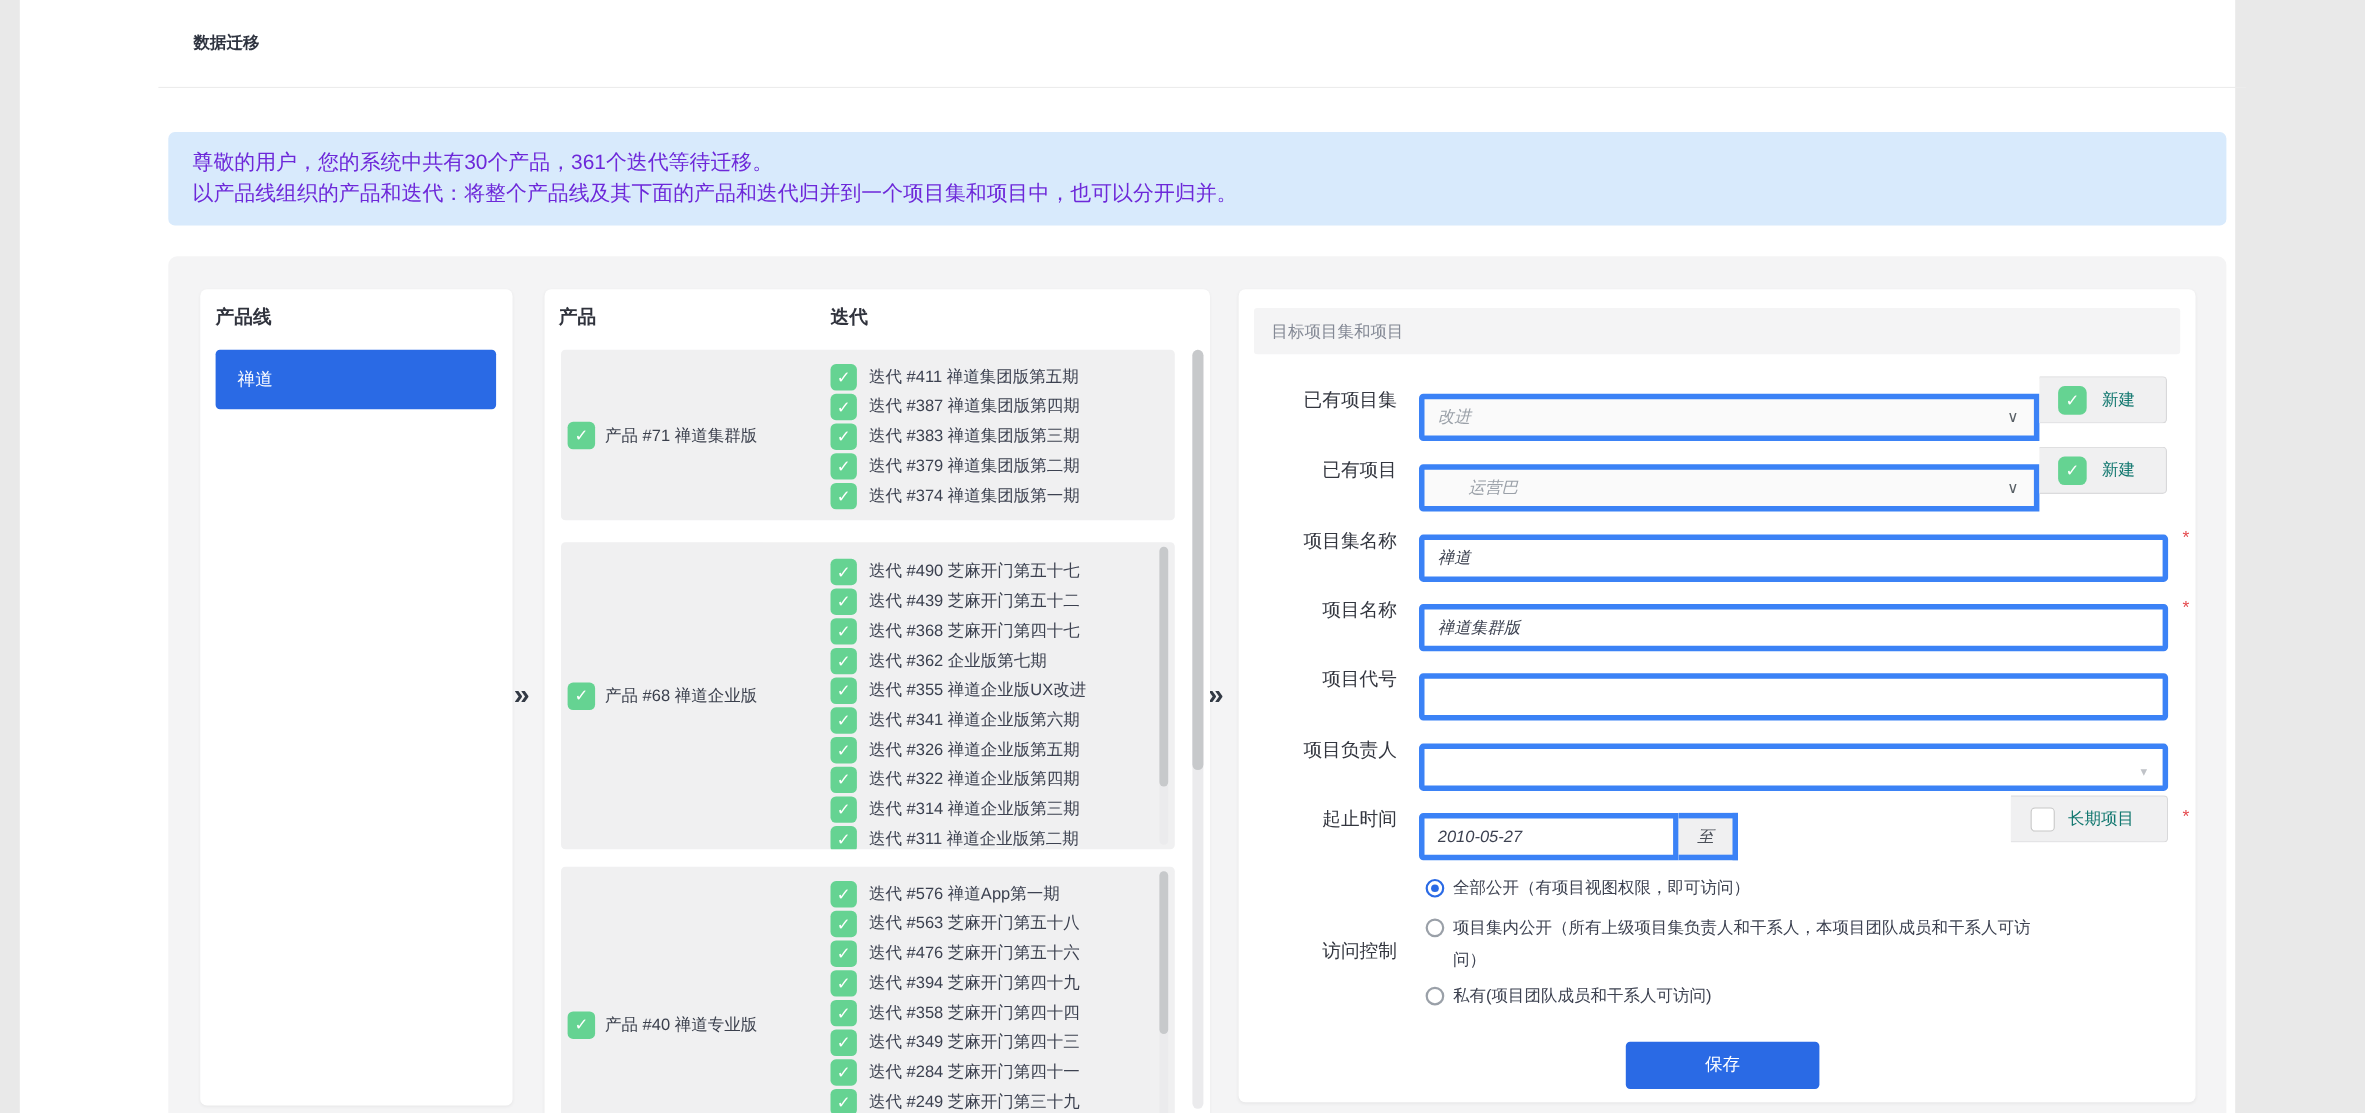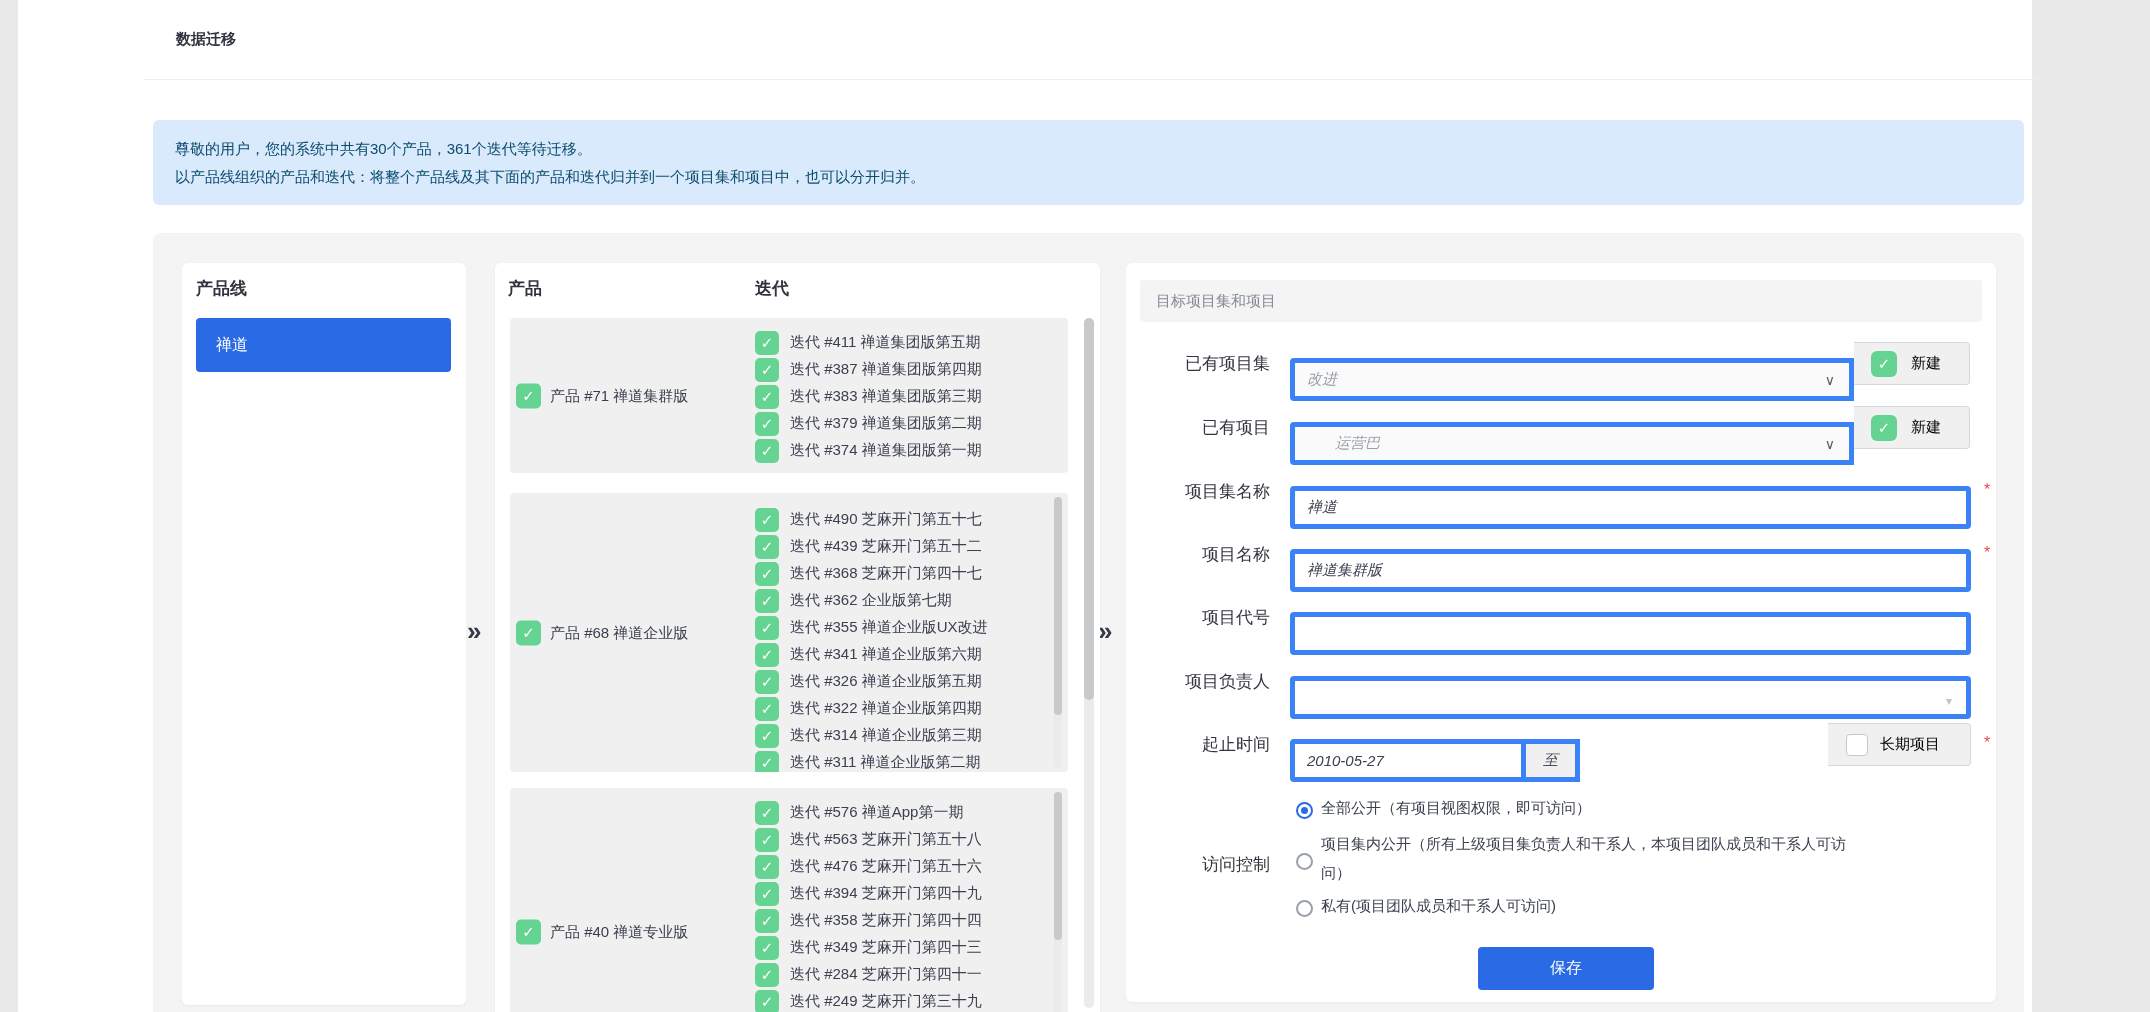--- a/index.html
+++ b/index.html
@@ -3,21 +3,21 @@
 <meta charset="utf-8">
 <style>
   html,body{margin:0;padding:0;}
   body{width:2150px;height:1012px;background:#e9e9e9;font-family:"Liberation Sans","DejaVu Sans",sans-serif;overflow:hidden;}
   .abs{position:absolute;}
   #root{position:relative;width:2150px;height:1012px;overflow:hidden;}
   #content{left:18px;top:0;width:2014px;height:1012px;background:#ffffff;}
   .page-title{left:158px;top:30px;font-size:15px;font-weight:bold;color:#2f3440;}
   .divider{left:126px;top:79px;width:1898px;height:1px;background:#ececec;}
   .banner{left:135px;top:120px;width:1871px;height:85px;background:#d8eafc;border-radius:6px;padding:15px 0 0 22px;box-sizing:border-box;}
-  .banner div{font-size:15px;line-height:28px;color:#0c4a6e;white-space:nowrap;}
+  .banner div{font-size:19px;line-height:28px;color:#6d28d9;white-space:nowrap;}
   .container{left:135px;top:233px;width:1871px;height:840px;background:#f4f4f5;border-radius:8px;}
   .card{background:#ffffff;border-radius:6px;box-shadow:0 1px 3px rgba(0,0,0,.05);}
   .card-h{font-size:17px;font-weight:bold;color:#30333d;white-space:nowrap;}
   
   #pl-card{left:164px;top:263px;width:284px;height:742px;}
   .pl-item{left:14px;top:55px;width:255px;height:54px;background:#2a6ae5;border-radius:4px;color:#fff;font-size:16px;display:flex;align-items:center;padding-left:20px;box-sizing:border-box;cursor:pointer;}
   
   #mig-card{left:477px;top:263px;width:605px;height:812px;overflow:hidden;}
   .blk{position:absolute;left:15px;width:558px;background:#f0f0f1;border-radius:4px;overflow:hidden;}
   .cbx{width:24px;height:24px;border-radius:5px;background:#65d392;color:#fff;font-size:15px;font-weight:bold;display:flex;align-items:center;justify-content:center;flex:none;}
@@ -34,30 +34,30 @@
   #tg-card{left:1108px;top:263px;width:870px;height:739px;}
   .tg-head{position:absolute;left:14px;top:17px;width:842px;height:42px;background:#f4f4f5;border-radius:3px;display:flex;align-items:center;}
   .tg-head span{margin-left:16px;font-size:15px;color:#848995;}
   .frow{position:absolute;left:0;width:870px;height:43px;}
   .flabel{position:absolute;left:0;top:0;width:144px;height:43px;display:flex;align-items:center;justify-content:flex-end;font-size:17px;font-weight:500;color:#33363f;white-space:nowrap;}
   .fld{position:absolute;top:16px;height:43px;box-sizing:border-box;border:5px solid #3b82f6;background:#fff;border-radius:4px;font-size:15px;color:#3c4150;padding:0 12px;font-family:inherit;font-style:italic;}
   input.fld{outline:none;}
   .sel{background:#fafafa;color:#9aa0a8;display:flex;align-items:center;border-radius:4px 0 0 4px;}
   .sel .chev{position:absolute;right:14px;color:#596066;font-size:14px;}
   .addon{position:absolute;top:0;height:43px;background:#f0f0f1;border:1px solid #d8d8da;border-left:none;border-radius:0 4px 4px 0;box-sizing:border-box;display:flex;align-items:center;gap:14px;padding-left:17px;cursor:pointer;}
-  .addon .nlab{font-size:15px;color:#000000;}
+  .addon .nlab{font-size:15px;color:#0f766e;}
   .sep{background:#f0f0f1;color:#4a4f58;display:flex;align-items:center;justify-content:center;border-radius:0;}
   .dateaddon{border-radius:0 4px 4px 0;}
   .ucb{width:22px;height:22px;background:#fff;border:1px solid #c8c8c8;border-radius:4px;box-sizing:border-box;flex:none;cursor:pointer;}
   .star{position:absolute;left:858px;top:11px;color:#e5484d;font-size:16px;}
   .caret{position:absolute;right:14px;top:13px;color:#c0c3c8;font-size:12px;}
   .radio{width:17px;height:17px;border-radius:50%;border:2px solid #9aa0a8;background:#fff;box-sizing:border-box;flex:none;cursor:pointer;position:relative;}
   .radio.on{border-color:#2a6ae5;}
   .radio.on::after{content:"";position:absolute;left:3px;top:3px;width:7px;height:7px;border-radius:50%;background:#2a6ae5;}
-  .ropt{position:absolute;left:170px;display:flex;align-items:center;gap:8px;}
+  .ropt{position:absolute;left:170px;display:flex;align-items:flex-start;gap:8px;}
   .rtext{font-size:15px;color:#3c4150;line-height:29px;white-space:nowrap;}
   .save-btn{position:absolute;left:352px;top:684px;width:176px;height:43px;background:#2a6ae5;border:none;border-radius:4px;color:#fff;font-size:16px;font-family:inherit;cursor:pointer;}
 </style>
 </head>
 <body>
 
 <div id="root">
   <div id="content" class="abs">
 
     <div class="abs page-title">数据迁移</div>

